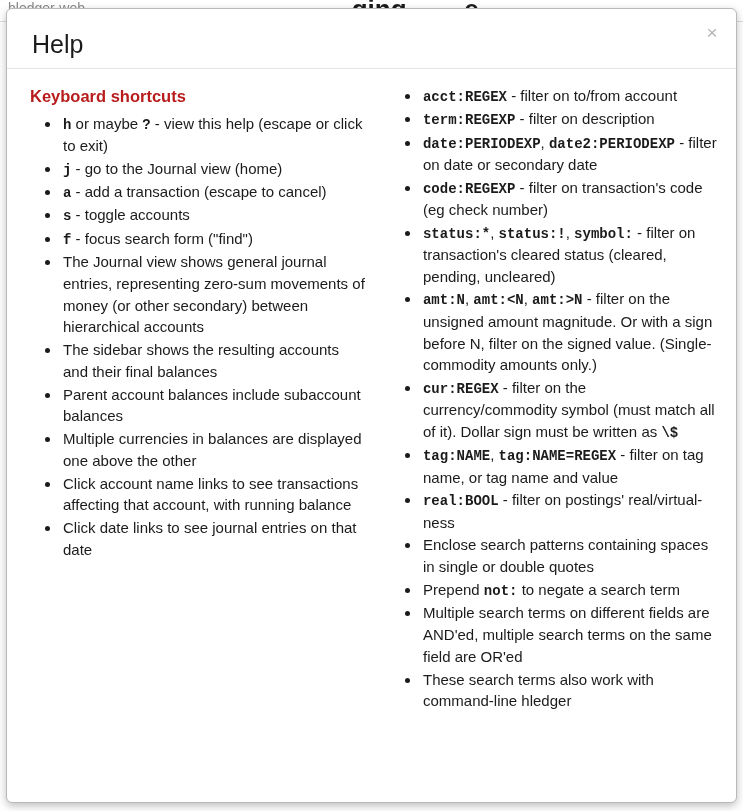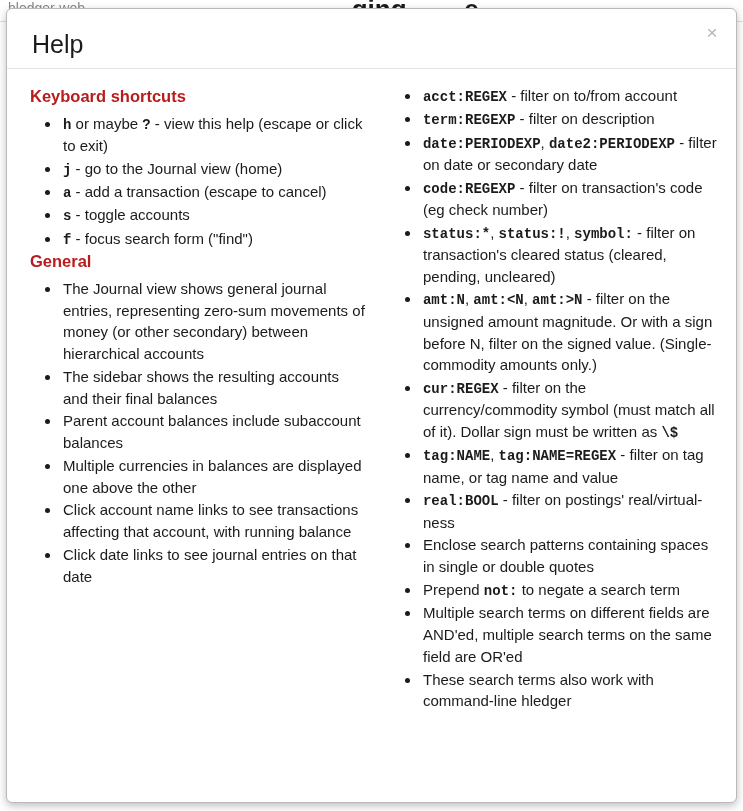--- a/index.html
+++ b/index.html
@@ -172,21 +172,20 @@
           <code class="mono">a</code><span> - add a transaction (escape to cancel)</span>
         </li>
         <li>
           <code class="mono">s</code><span> - toggle accounts</span>
         </li>
         <li>
           <code class="mono">f</code><span> - focus search form ("find")</span>
         </li>
       </ul>
 
-      <h3 class="section section-gap">General</h3>
       <ul class="help-list">
         <li>The Journal view shows general journal entries, representing zero-sum movements of money (or other secondary) between hierarchical accounts</li>
         <li>The sidebar shows the resulting accounts and their final balances</li>
         <li>Parent account balances include subaccount balances</li>
         <li>Multiple currencies in balances are displayed one above the other</li>
         <li>Click account name links to see transactions affecting that account, with running balance</li>
         <li>Click date links to see journal entries on that date</li>
       </ul>
 
     </div>

